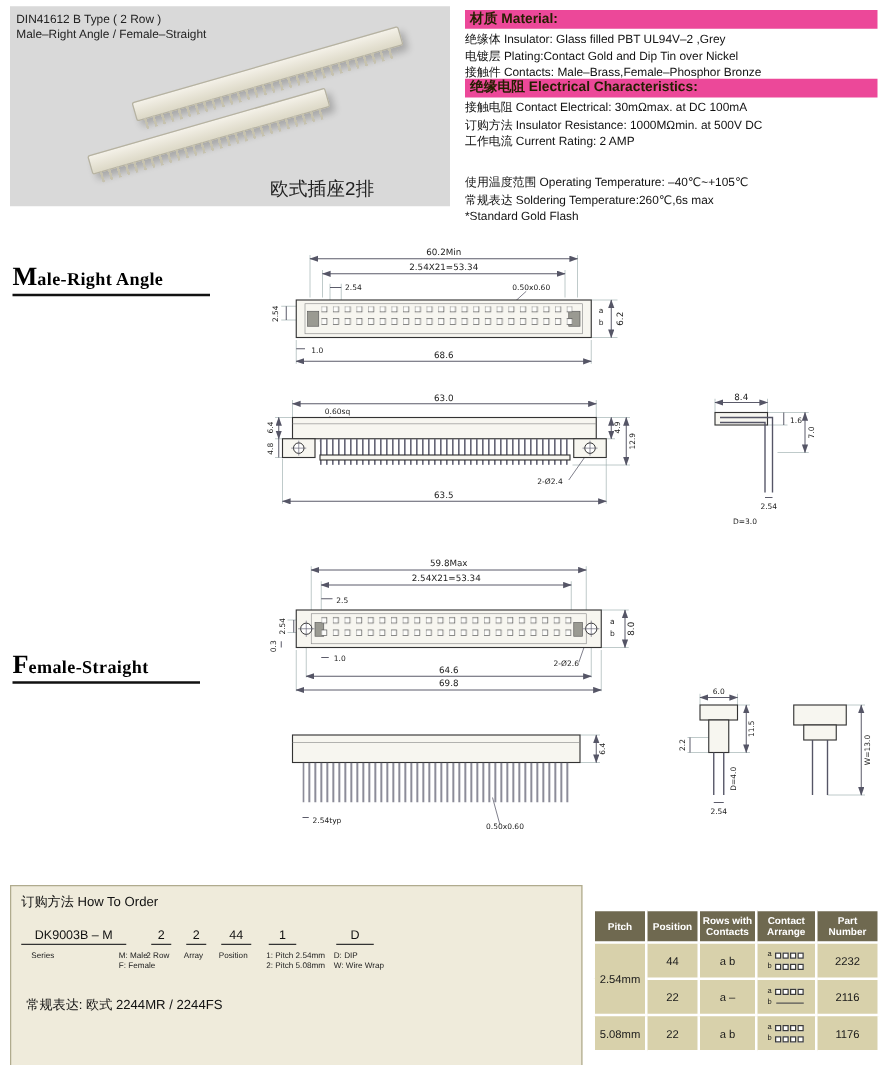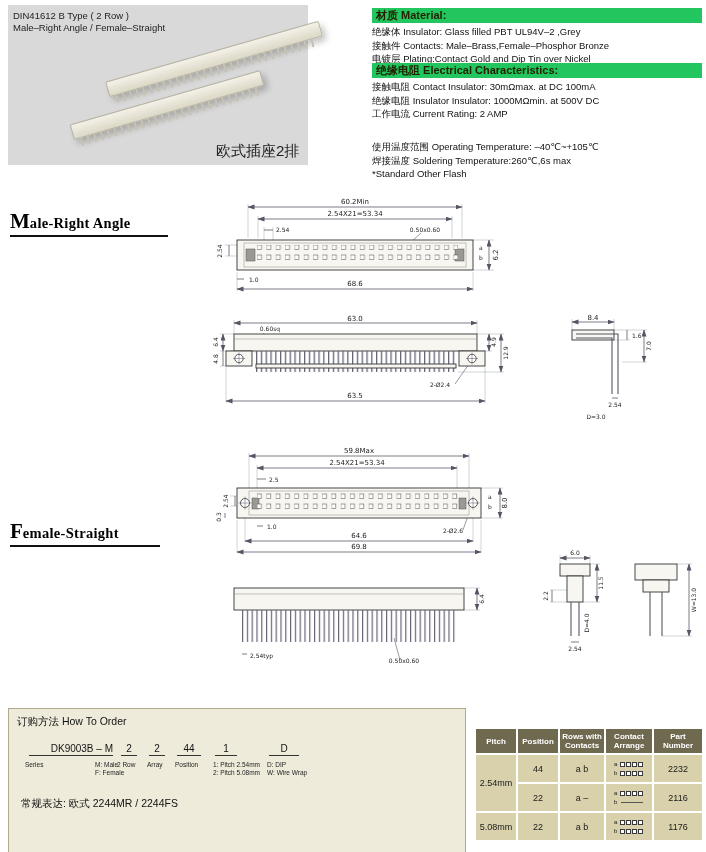--- a/index.html
+++ b/index.html
@@ -1,30 +1,30 @@
 <!DOCTYPE html>
 <html><head>
 <meta charset="utf-8">
 <style>
   *{margin:0;padding:0;box-sizing:border-box}
   html,body{width:706px;height:852px}
   body{position:relative;background:#ffffff;font-family:"Liberation Sans","DejaVu Sans",sans-serif;color:#1a1a1a;overflow:hidden}
 
   
-  .photo-box{position:absolute;left:8px;top:5px;width:300px;height:160px;background:#d9d9d9}
+  .photo-box{position:absolute;left:8px;top:5px;width:352px;height:160px;background:#d9d9d9}
   .photo-title{position:absolute;left:5px;top:5px;font-size:9.5px;line-height:12px;color:#222}
   .photo-caption{position:absolute;left:208px;top:137px;font-size:15px;color:#222}
   .conn{position:absolute;height:16px;background:linear-gradient(#f4f1e8,#dcd8c6);border:1px solid #b6b2a0;border-radius:2px;transform:rotate(-16deg);box-shadow:3px 5px 6px rgba(0,0,0,.22)}
   .conn::after{content:"";position:absolute;left:5px;right:5px;top:100%;height:9px;background:repeating-linear-gradient(90deg,#c6c2af 0 2px,transparent 2px 7px)}
   .conn1{left:95px;top:46px;width:222px}
   .conn2{left:60px;top:92px;width:198px}
 
   
   .info{position:absolute;left:372px;width:330px;font-size:9.5px;line-height:13.5px;color:#111}
-  .info-header{background:#22c55e;color:#241f00;font-weight:bold;font-size:11px;line-height:15px;padding:0 4px;margin-bottom:2px}
+  .info-header{background:#ec4899;color:#241f00;font-weight:bold;font-size:11px;line-height:15px;padding:0 4px;margin-bottom:2px}
 
   
   .sec-heading{position:absolute;left:10px;font-family:"Liberation Serif","DejaVu Serif",serif;font-weight:bold;border-bottom:2px solid #111;padding-bottom:1px;color:#000}
   .sec-heading .init{font-size:21px}
   .sec-heading .rest{font-size:14.5px;letter-spacing:.3px}
 
   
   .draw{position:absolute}
   .draw text{font-family:"DejaVu Sans",sans-serif;font-size:7px;fill:#222}
   .draw .t6{font-size:6px}
@@ -35,21 +35,21 @@
   .draw .inner{fill:none;stroke:#888;stroke-width:.5}
   .draw .hole{fill:#fff;stroke:#333;stroke-width:.8}
   .draw .cross{stroke:#556;stroke-width:.5}
   .draw .pin-line{stroke:#556;stroke-width:1.1;fill:none}
   .draw .slot{fill:#9a9a92;stroke:#555;stroke-width:.5}
 
   
   .order-box{position:absolute;left:8px;top:708px;width:458px;height:156px;background:#efebdb;border:1px solid #b0ab8e}
   .order-heading{position:absolute;left:8px;top:6px;font-size:10.5px;color:#111}
   .code-part{position:absolute;top:34px;font-size:10px;border-bottom:1px solid #333;padding-bottom:1px;text-align:center;color:#111}
-  .code-series{left:20px;width:84px;text-align:right}
+  .code-series{left:8px;width:84px;text-align:center}
   .code-row{left:112px;width:16px}
   .code-array{left:140px;width:16px}
   .code-position{left:168px;width:24px}
   .code-pitch{left:206px;width:22px}
   .code-term{left:260px;width:30px}
   .code-lbl{position:absolute;top:52px;font-size:6.5px;line-height:8px;color:#222}
   .lbl-series{left:16px}
   .lbl-gender{left:86px}
   .lbl-row{left:108px}
   .lbl-array{left:138px}
@@ -86,35 +86,35 @@
     <div>Male–Right Angle / Female–Straight</div>
   </div>
   <div class="conn conn1"></div>
   <div class="conn conn2"></div>
   <div class="photo-caption">欧式插座2排</div>
 </div>
 
 <div class="info" style="top:8px">
   <div class="info-header">材质 Material:</div>
   <div>绝缘体 Insulator: Glass filled PBT UL94V–2 ,Grey</div>
+  <div>电镀层 Plating:Contact Gold and Dip Tin over Nickel</div>
   <div>接触件 Contacts: Male–Brass,Female–Phosphor Bronze</div>
-  <div>电镀层 Plating:Contact Gold and Dip Tin over Nickel</div>
 </div>
 
 <div class="info" style="top:63px">
   <div class="info-header">绝缘电阻 Electrical Characteristics:</div>
-  <div>接触电阻 Contact Insulator: 30mΩmax. at DC 100mA</div>
-  <div>绝缘电阻 Insulator Insulator: 1000MΩmin. at 500V DC</div>
+  <div>接触电阻 Contact Electrical: 30mΩmax. at DC 100mA</div>
+  <div>订购方法 Insulator Resistance: 1000MΩmin. at 500V DC</div>
   <div>工作电流 Current Rating: 2 AMP</div>
 </div>
 
 <div class="info" style="top:140px">
   <div>使用温度范围 Operating Temperature: –40℃~+105℃</div>
-  <div>焊接温度 Soldering Temperature:260℃,6s max</div>
-  <div>*Standard Other Flash</div>
+  <div>常规表达 Soldering Temperature:260℃,6s max</div>
+  <div>*Standard Gold Flash</div>
 </div>
 
 <div class="sec-heading" style="top:209px;width:158px">
   <span class="init">M</span><span class="rest">ale-Right Angle</span>
 </div>
 
 <svg class="draw" style="left:200px;top:196px" width="310" height="103" viewBox="0 0 310 103">
   <defs>
     <pattern id="patm1" x="57" y="49" width="9.35" height="30" patternUnits="userSpaceOnUse">
       <rect x="0" y="0" width="4.6" height="4.6" fill="#fdfdfb" stroke="#444" stroke-width="0.5"></rect>

